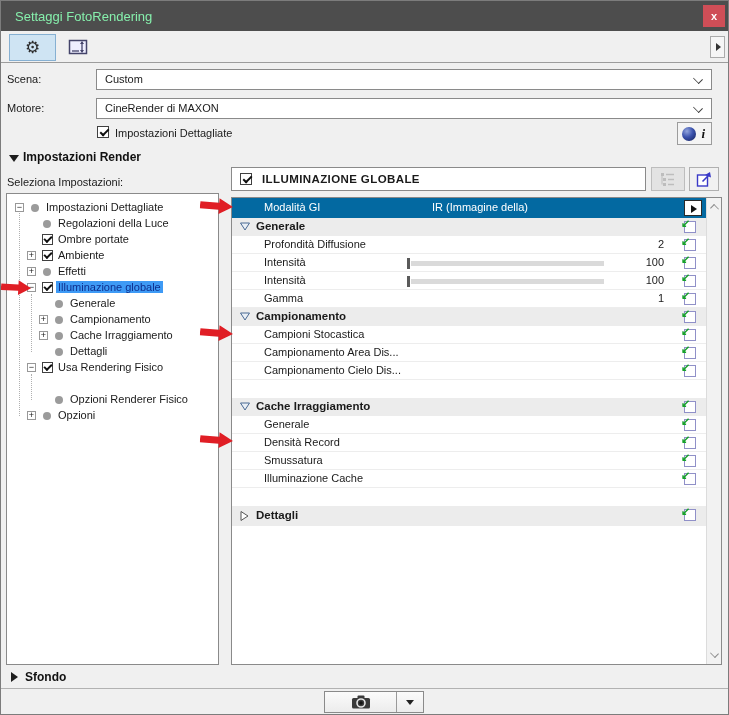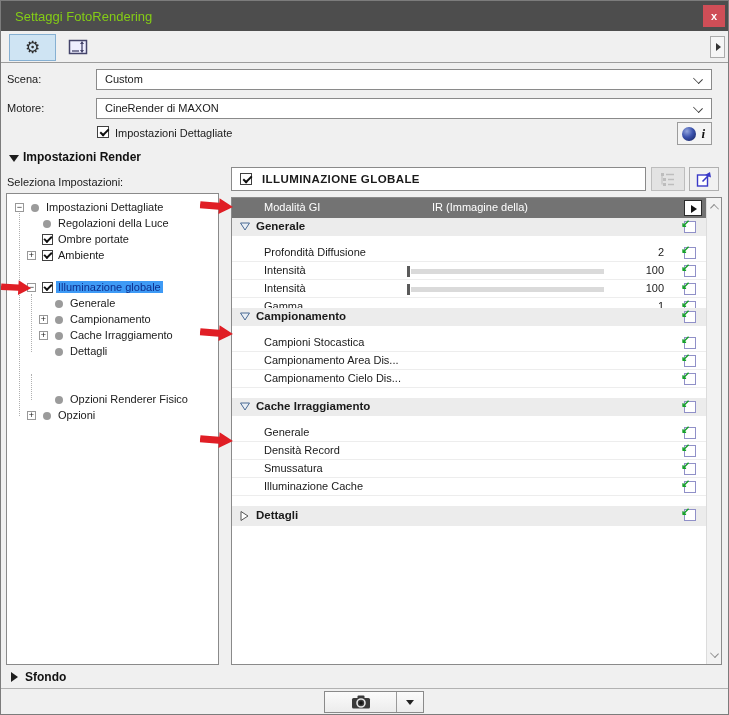--- a/index.html
+++ b/index.html
@@ -2,21 +2,21 @@
 <html><head>
 <meta charset="utf-8">
 <style>
   * { box-sizing: border-box; margin: 0; padding: 0; }
   body { font-family: "Liberation Sans", sans-serif; background: #d8d8d8; }
   .dialog { position: relative; width: 729px; height: 715px; background: #f0f0f0;
             border: 1px solid #7c7c7c; overflow: hidden; font-size: 11px; color: #1a1a1a; }
 
   
   .titlebar { position: absolute; left: 0; top: 0; right: 0; height: 30px; background: #4d4d4d; }
-  .title-text { position: absolute; left: 14px; top: 8px; color: #84cc16; font-size: 13px; }
+  .title-text { position: absolute; left: 14px; top: 8px; color: #86efac; font-size: 13px; }
   .close-btn { position: absolute; right: 3px; top: 4px; width: 22px; height: 22px;
                background: #cf4e57; color: #fff; font-size: 11px; font-weight: 700;
                text-align: center; line-height: 22px; }
 
   
   .toolbar { position: absolute; top: 30px; left: 0; right: 0; height: 32px;
              background: #f0f0f0; border-bottom: 1px solid #9c9c9c; }
   .tool-gear { position: absolute; left: 8px; top: 3px; width: 47px; height: 27px;
                background: #cfe4f3; border: 1px solid #86b0d2; text-align: center; }
   .tool-gear::before { content: "\2699"; font-size: 17px; line-height: 25px; color: #2e2e2e; }
@@ -85,23 +85,23 @@
   .rows { position: absolute; left: 0; top: 0; right: 15px; bottom: 0; }
   .vscroll { position: absolute; right: 0; top: 0; bottom: 0; width: 15px;
              background: #f2f2f2; border-left: 1px solid #dcdcdc; }
   .schev { position: absolute; left: 4px; width: 7px; height: 7px; }
   .schev.up { top: 7px; border-left: 1.5px solid #8a8a8a; border-top: 1.5px solid #8a8a8a;
               transform: rotate(45deg) scale(1,.8); }
   .schev.down { bottom: 7px; border-right: 1.5px solid #8a8a8a; border-bottom: 1.5px solid #8a8a8a;
               transform: rotate(45deg) scale(1,.8); }
 
   .srow { position: absolute; left: 0; right: 0; height: 18px; }
-  .srow.item { border-bottom: 1px solid #ededed; background: #fff; margin-top: 8px; }
+  .srow.item { border-bottom: 1px solid #ededed; background: #fff; }
   .srow.sect { background: #ececec; }
-  .row-sel { height: 28px; background: #737373; color: #fff; }
+  .row-sel { height: 28px; background: #0369a1; color: #fff; }
   .ilabel { position: absolute; left: 32px; top: 2px; white-space: nowrap; }
   .slabel { position: absolute; left: 24px; top: 2px; font-weight: 700; font-size: 11.5px; }
   .ival { position: absolute; right: 42px; top: 2px; }
   .row-sel .ilabel { top: 3px; }
   .gi-value { position: absolute; left: 200px; top: 3px; }
   .gi-arrow-btn { position: absolute; left: 452px; top: 2px; width: 18px; height: 16px;
                   background: #fff; border: 1px solid #2a2a2a; }
   .gi-arrow-btn::before { content: ""; position: absolute; left: 6px; top: 4px;
                   border-left: 6px solid #111; border-top: 4px solid transparent; border-bottom: 4px solid transparent; }
   .slider { position: absolute; left: 175px; top: 0; width: 200px; height: 18px; }
@@ -189,20 +189,25 @@
     </div>
     <div class="titem lv1" style="top:38px">
       <span class="cb cb-s checked"></span>
       <span class="tlabel">Ombre portate</span>
     </div>
     <div class="titem lv1" style="top:54px">
       <span class="exp exp-plus"></span>
       <span class="cb cb-s checked"></span>
       <span class="tlabel">Ambiente</span>
     </div>
+    <div class="titem lv1" style="top:70px">
+      <span class="exp exp-plus"></span>
+      <span class="bullet"></span>
+      <span class="tlabel">Effetti</span>
+    </div>
     <div class="titem lv1 sel" style="top:86px">
       <span class="exp exp-minus"></span>
       <span class="cb cb-s checked"></span>
       <span class="tlabel">Illuminazione globale</span>
     </div>
     <div class="titem lv2" style="top:102px">
       <span class="bullet"></span>
       <span class="tlabel">Generale</span>
     </div>
     <div class="titem lv2" style="top:118px">
@@ -211,20 +216,25 @@
       <span class="tlabel">Campionamento</span>
     </div>
     <div class="titem lv2" style="top:134px">
       <span class="exp exp-plus"></span>
       <span class="bullet"></span>
       <span class="tlabel">Cache Irraggiamento</span>
     </div>
     <div class="titem lv2" style="top:150px">
       <span class="bullet"></span>
       <span class="tlabel">Dettagli</span>
+    </div>
+    <div class="titem lv1" style="top:166px">
+      <span class="exp exp-minus"></span>
+      <span class="cb cb-s checked"></span>
+      <span class="tlabel">Usa Rendering Fisico</span>
     </div>
     <div class="titem lv2" style="top:198px">
       <span class="bullet"></span>
       <span class="tlabel">Opzioni Renderer Fisico</span>
     </div>
     <div class="titem lv1" style="top:214px">
       <span class="exp exp-plus"></span>
       <span class="bullet"></span>
       <span class="tlabel">Opzioni</span>
     </div>

